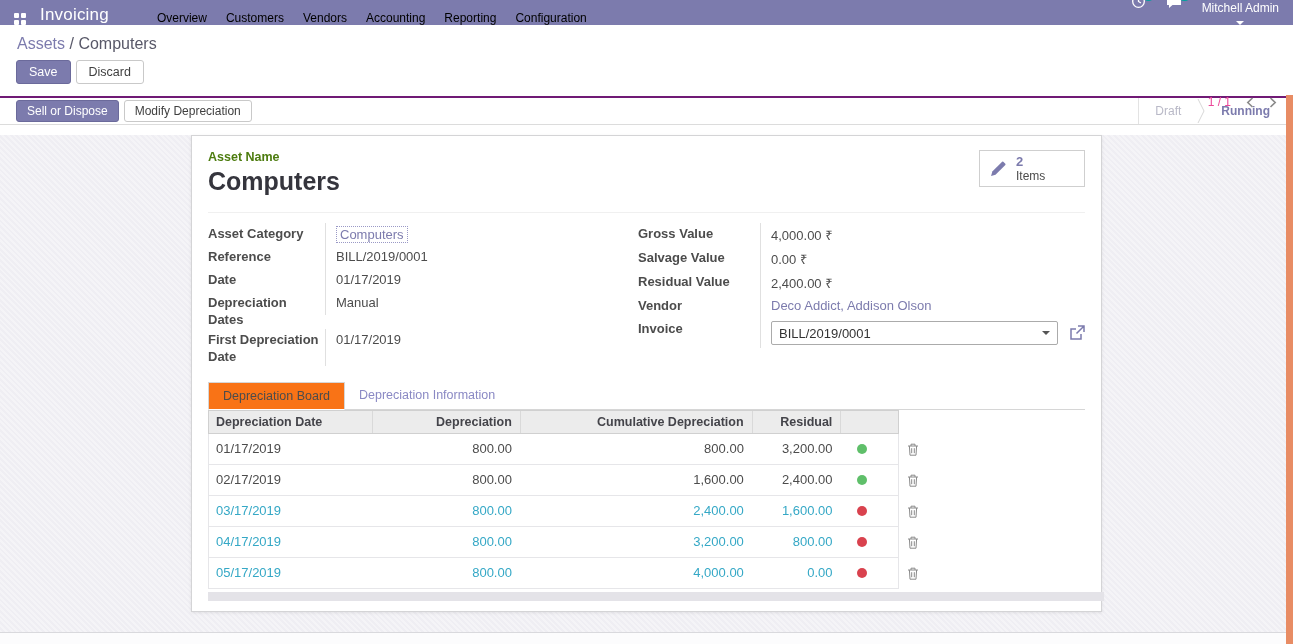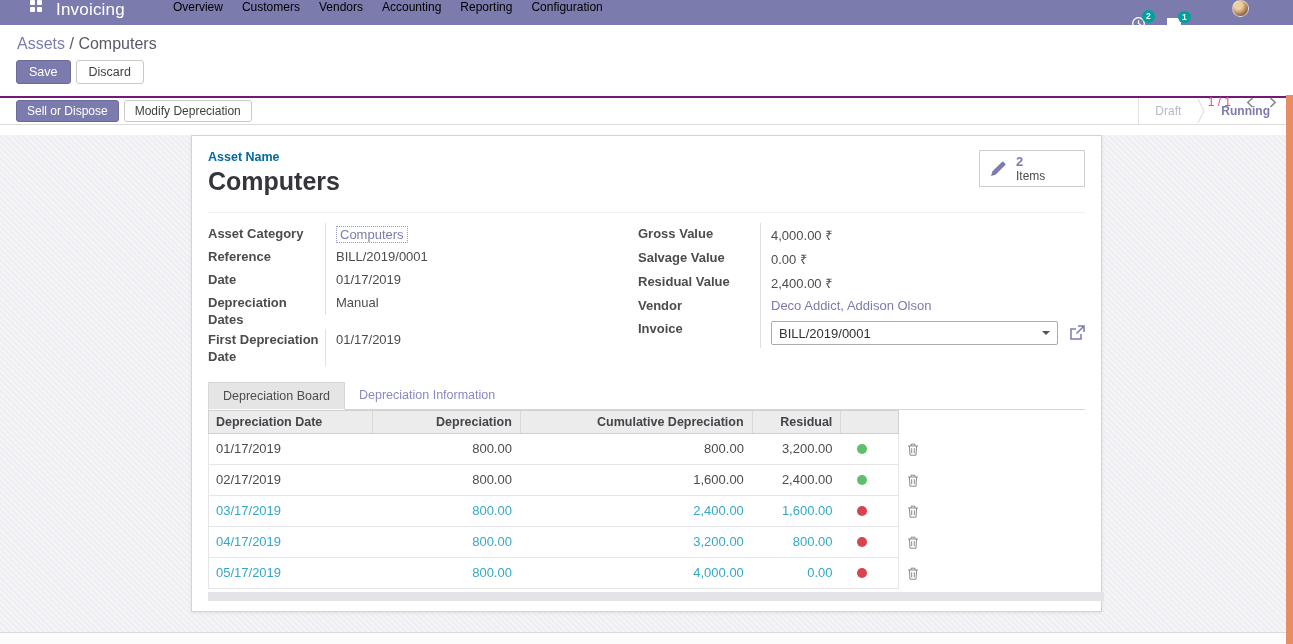--- a/index.html
+++ b/index.html
@@ -1,22 +1,22 @@
 <!DOCTYPE html>
 <html><head>
 <meta charset="utf-8">
 <style>
   * { margin:0; padding:0; box-sizing:border-box; }
   html,body { width:1293px; height:644px; overflow:hidden;
     font-family:"Liberation Sans", sans-serif; background:#fff; color:#4c4c4c; }
   .screen { position:relative; width:1293px; height:644px; }
 
   
-  .navbar { height:25px; background:#7c7bad; display:flex; align-items:flex-start;
-    padding:0 14px 0 26px; color:#fff; }
+  .navbar { height:25px; background:#7c7bad; display:flex; align-items:flex-end;
+    padding:0 14px 0 10px; color:#fff; }
   .apps-icon { display:grid; grid-template-columns:5px 5px; grid-template-rows:5px 5px;
     gap:2px; margin:0 14px 0 4px; cursor:pointer; }
   .apps-icon i { background:#fff; border-radius:1px; }
   .brand { font-size:17px; letter-spacing:.2px; margin-right:48px; cursor:pointer; }
   .menu { display:flex; gap:19px; font-size:12px; }
   .menu a { color:#000000; text-decoration:none; cursor:pointer; }
   .nav-right { margin-left:auto; display:flex; align-items:center; gap:20px; }
   .nav-ico { position:relative; display:inline-flex; cursor:pointer; }
   .badge { position:absolute; top:-6px; right:-9px; background:#00a09d; color:#fff;
     font-size:8.5px; font-weight:bold; line-height:1; padding:2px 4px; border-radius:8px; }
@@ -51,21 +51,21 @@
   .state.active { color:#7c7bad; font-weight:bold; }
 
   
   .content { height:497px; background-color:#efeef3;
     background-image:repeating-linear-gradient(45deg, rgba(255,255,255,.35) 0 2px, rgba(0,0,0,0) 2px 4px); }
   .sheet { width:911px; height:477px; margin:10px auto 0; background:#fff;
     border:1px solid #d4d4d6; box-shadow:0 1px 3px rgba(0,0,0,.08);
     padding:14px 16px; position:relative; }
 
   .title-block { border-bottom:1px solid #f0f0f0; padding-bottom:16px; }
-  .asset-label { font-size:12.5px; font-weight:bold; color:#0369a1; }
+  .asset-label { font-size:12.5px; font-weight:bold; color:#4d7c0f; }
   .asset-title { font-size:25px; font-weight:bold; color:#35353d; margin-top:3px; }
   .stat-btn { position:absolute; top:14px; right:16px; width:106px; height:37px;
     border:1px solid #cfcfcf; background:#fff; display:flex; align-items:center;
     gap:9px; padding:2px 10px; cursor:pointer; }
   .stat-num { font-size:13px; font-weight:bold; color:#7c7bad; line-height:1.2; }
   .stat-lbl { font-size:12px; color:#4c4c4c; line-height:1.2; }
 
   
   .groups { display:flex; margin-top:10px; }
   .group { font-size:13px; }
@@ -81,21 +81,21 @@
   .invoice-wrap { display:flex; align-items:center; gap:11px; }
   .invoice-input { width:287px; height:24px; border:1px solid #ababab; border-radius:2px;
     display:flex; align-items:center; justify-content:space-between; padding:0 7px;
     font-size:13px; color:#333; cursor:pointer; background:#fff; }
   .sel-caret { width:0; height:0; border-left:4px solid transparent;
     border-right:4px solid transparent; border-top:4px solid #555; }
 
   
   .tabbar { display:flex; border-bottom:1px solid #d6d6d6; margin-top:16px; }
   .tab { padding:6px 14px; font-size:12.5px; cursor:pointer; }
-  .tab.active { background:#e5e5e5; border:1px solid #d6d6d6; border-bottom:1px solid #fff;
+  .tab.active { background:#f97316; border:1px solid #d6d6d6; border-bottom:1px solid #fff;
     margin-bottom:-1px; color:#4c4c4c; }
   .tab.inactive { color:#8a89c4; }
 
   
   .trow { display:flex; align-items:stretch; }
   .lrow { display:flex; width:691px; }
   .lhead .lrow { background:#ececec; border:1px solid #d0d0d0; height:24px;
     font-weight:bold; font-size:12.5px; color:#44444a; }
   .lhead .c + .c { border-left:1px solid #d9d9d9; }
   .lbody .lrow { border:solid #e6e6e9; border-width:0 1px 1px 1px; height:31px; font-size:13px; }

